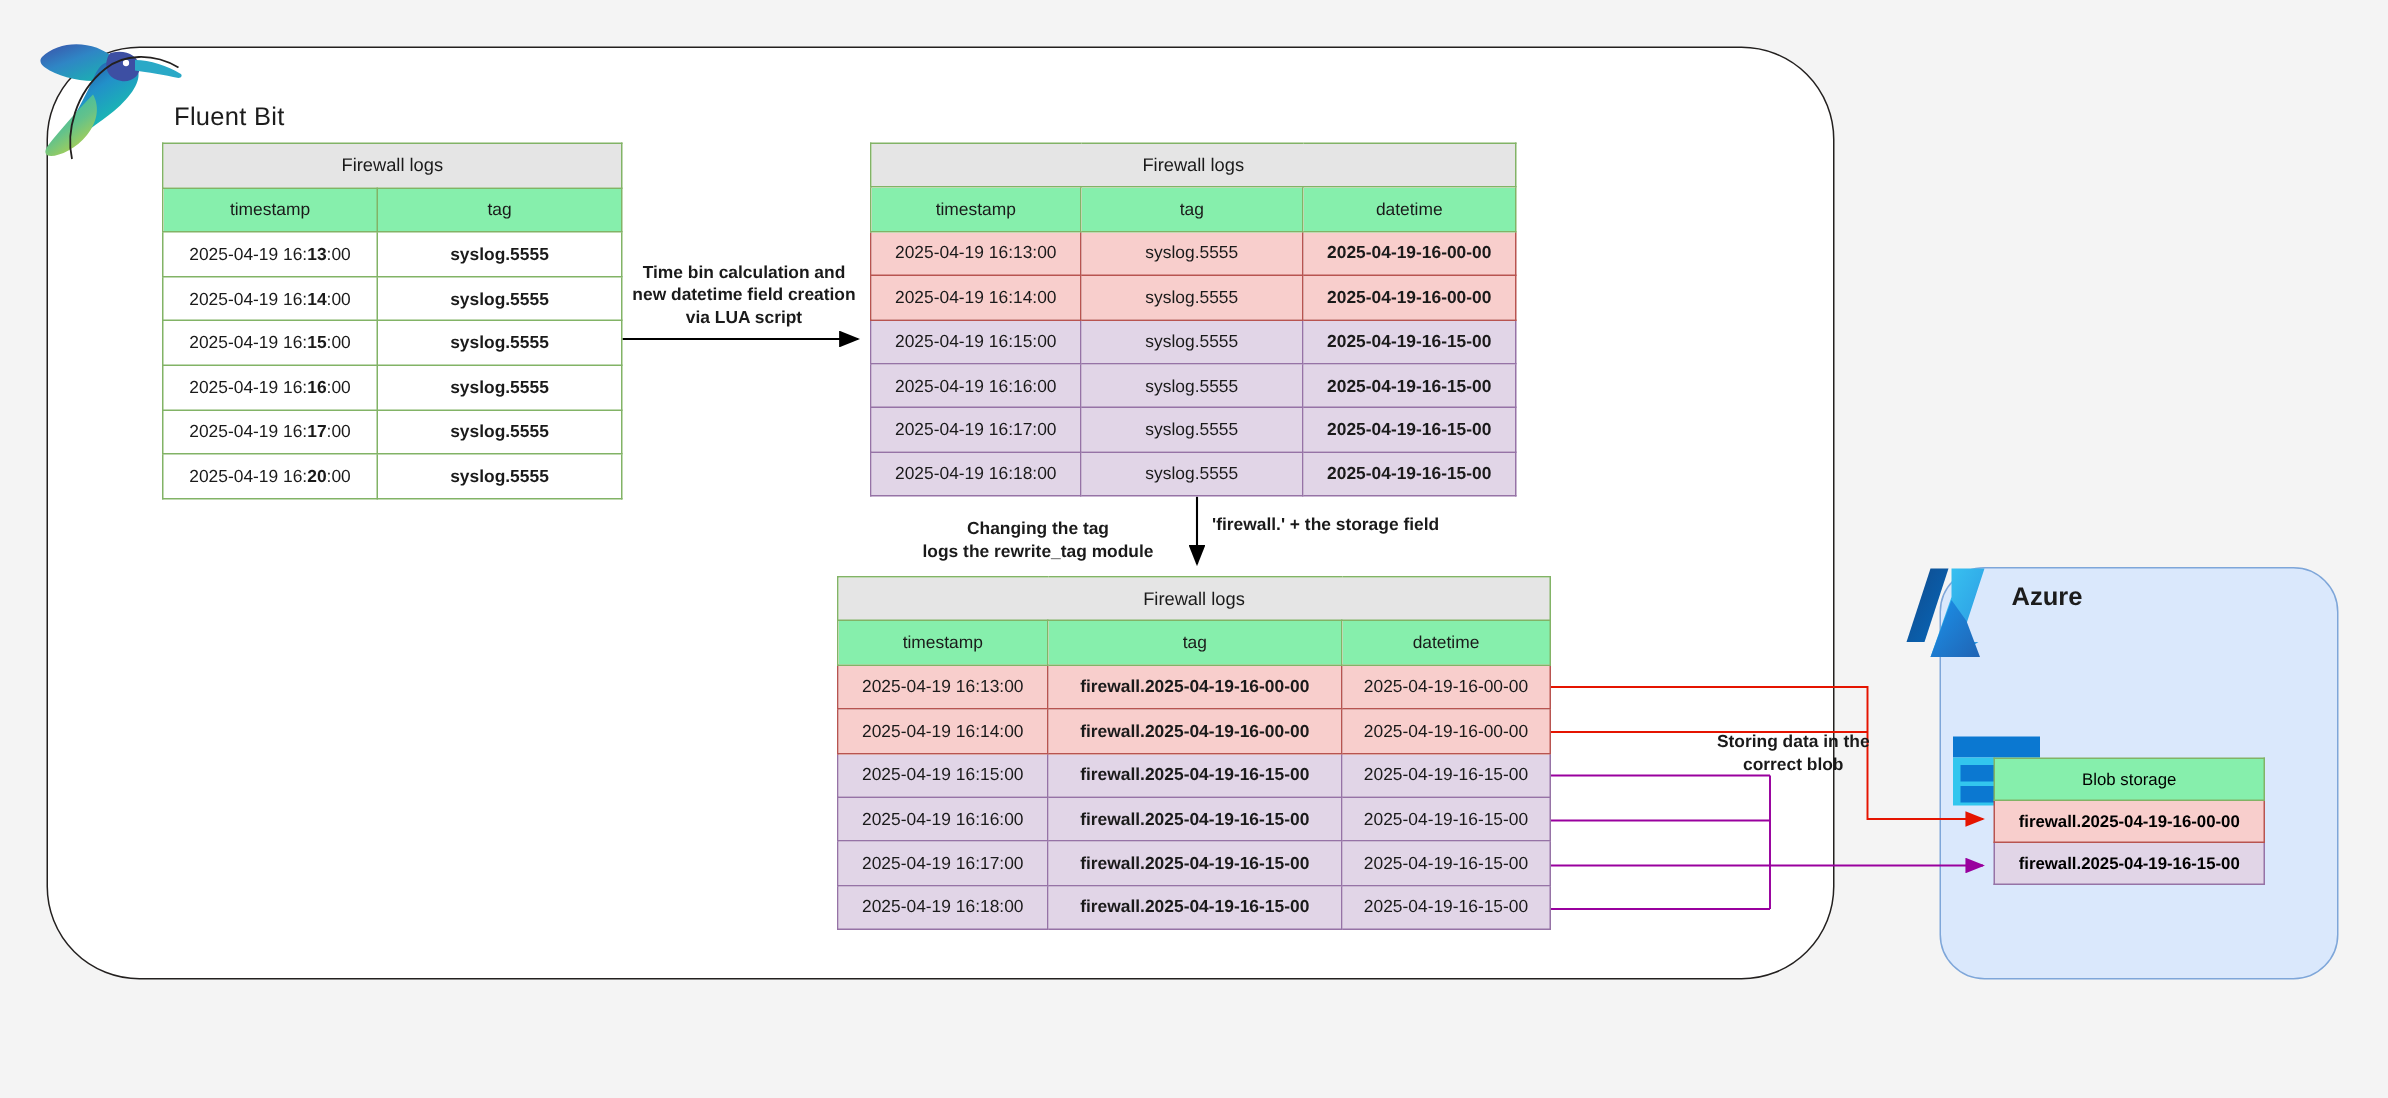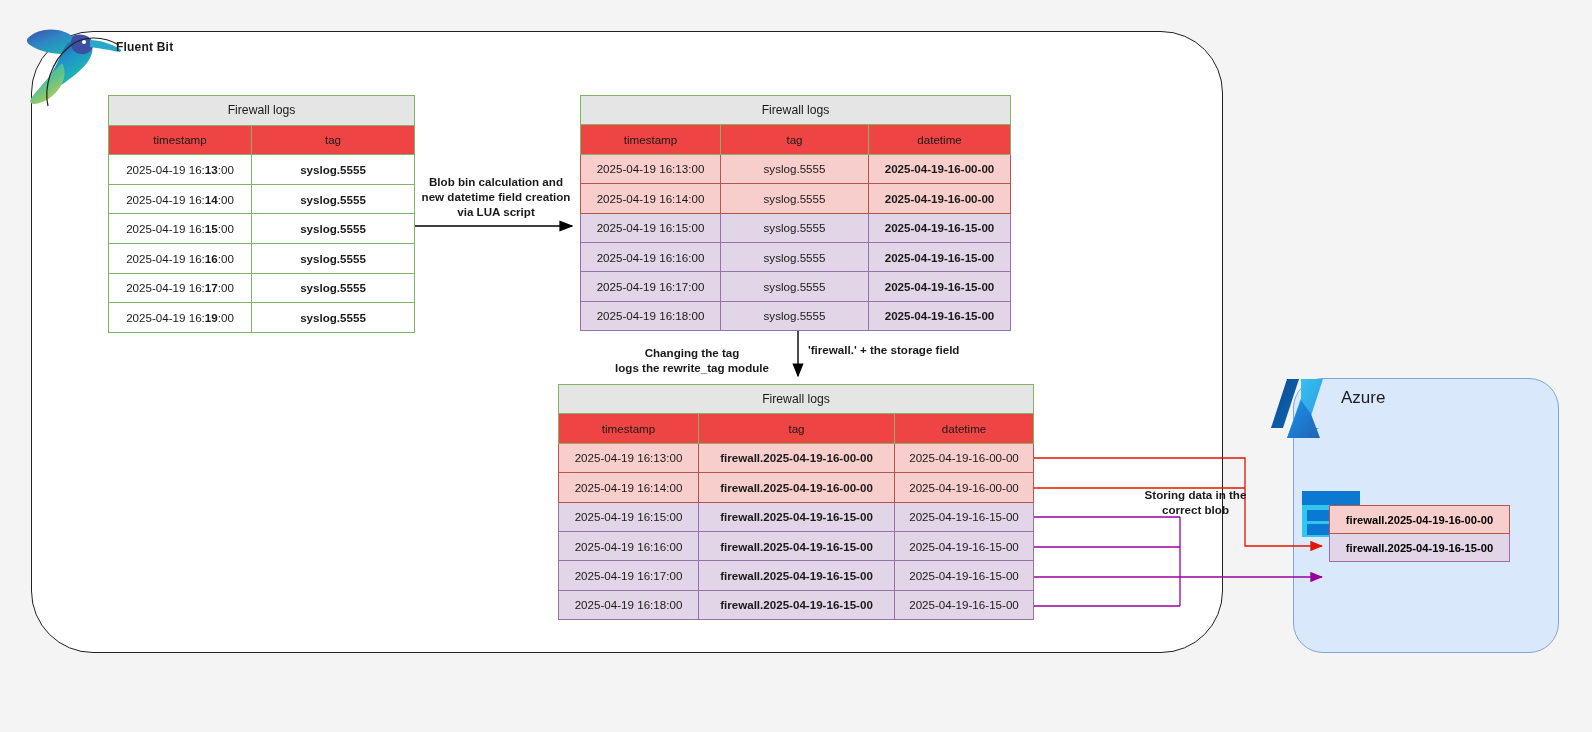--- a/index.html
+++ b/index.html
@@ -11,43 +11,43 @@
   }
   .canvas{position:absolute;left:0;top:0;width:1592px;height:732px;}
 
   
   .fluentbit-box{
     position:absolute;left:31px;top:31px;width:1192px;height:622px;
     background:#ffffff;border:1.6px solid #23201f;border-radius:62px;
     box-sizing:border-box;
   }
   .fluentbit-title{
-    position:absolute;left:116px;top:40px;font-size:12px;font-weight:bold;color:#1c1c1c;
+    position:absolute;left:116px;top:68px;font-size:17px;font-weight:normal;color:#1c1c1c;
     letter-spacing:.2px;
   }
   .azure-box{
     position:absolute;left:1293px;top:378px;width:266px;height:275px;
     background:#dae8fc;border:1.4px solid #7ea6d9;border-radius:30px;
     box-sizing:border-box;
   }
   .azure-title{
-    position:absolute;left:1341px;top:388px;font-size:17px;font-weight:normal;color:#1c1c1c;
+    position:absolute;left:1341px;top:388px;font-size:17px;font-weight:bold;color:#1c1c1c;
   }
 
   
   .fb-logo{position:absolute;left:18px;top:18px;width:108px;height:92px;}
   .az-logo{position:absolute;left:1263px;top:370px;width:78px;height:78px;}
 
   
   .tbl{position:absolute;border-collapse:collapse;table-layout:fixed;
        font-size:11.6px;color:#1a1a1a;background:#fff;}
   .tbl td{border:1px solid #82b366;height:29.4px;text-align:center;
           vertical-align:middle;padding:0 4px;box-sizing:border-box;
           white-space:nowrap;overflow:hidden;}
-  .hdr{background:#ef4444;border-color:#82b366 !important;}
+  .hdr{background:#86efac;border-color:#82b366 !important;}
   .hdr-title{background:#e5e5e5;font-size:12.2px;}
   .r-red{background:#f8cecc;border-color:#b85450 !important;}
   .r-pur{background:#e1d5e7;border-color:#9673a6 !important;}
   .b{font-weight:bold;}
 
   #table1{left:108px;top:95px;width:306px;}
   #table1 td{height:29.6px;}
   #table2{left:580px;top:95px;width:430px;}
   #table3{left:558px;top:384px;width:475px;}
 
@@ -166,21 +166,21 @@
     <path d="M1033,488 L1245,488" stroke="#e51400" stroke-width="1.3" fill="none"></path>
 
     <path d="M1033,517 L1180,517" stroke="#99009e" stroke-width="1.3" fill="none"></path>
     <path d="M1033,547 L1180,547" stroke="#99009e" stroke-width="1.3" fill="none"></path>
     <path d="M1033,606 L1180,606" stroke="#99009e" stroke-width="1.3" fill="none"></path>
     <path d="M1180,517 L1180,606" stroke="#99009e" stroke-width="1.3" fill="none"></path>
     <path d="M1033,577 L1322,577" stroke="#99009e" stroke-width="1.3" fill="none" marker-end="url(#mk-purple)"></path>
   </svg>
 
   <div class="lbl" id="lbl-lua">
-    <span>Blob bin calculation and</span><br>
+    <span>Time bin calculation and</span><br>
     <span>new datetime field creation</span><br>
     <span>via LUA script</span>
   </div>
   <div class="lbl" id="lbl-rewrite">
     <span>Changing the tag</span><br>
     <span>logs the rewrite_tag module</span>
   </div>
   <div class="lbl" id="lbl-firewall">'firewall.' + the storage field</div>
   <div class="lbl" id="lbl-storing">
     <span>Storing data in the</span><br>
@@ -214,21 +214,21 @@
         </tr>
         <tr>
           <td class="">2025-04-19 16:<span class="b">16</span>:00</td>
           <td class=" b">syslog.5555</td>
         </tr>
         <tr>
           <td class="">2025-04-19 16:<span class="b">17</span>:00</td>
           <td class=" b">syslog.5555</td>
         </tr>
         <tr>
-          <td class="">2025-04-19 16:<span class="b">19</span>:00</td>
+          <td class="">2025-04-19 16:<span class="b">20</span>:00</td>
           <td class=" b">syslog.5555</td>
         </tr>
       </tbody>
   </table>
 
   <table class="tbl" id="table2">
     <colgroup>
         <col style="width:140px">
         <col style="width:148px">
         <col style="width:142px">
@@ -319,20 +319,23 @@
           <td class="r-pur">2025-04-19 16:18:00</td>
           <td class="r-pur b">firewall.2025-04-19-16-15-00</td>
           <td class="r-pur">2025-04-19-16-15-00</td>
         </tr>
       </tbody>
   </table>
 
   <table id="blob-table">
     <tbody>
         <tr>
+          <td class="hdr">Blob storage</td>
+        </tr>
+        <tr>
           <td class="r-red b">firewall.2025-04-19-16-00-00</td>
         </tr>
         <tr>
           <td class="r-pur b">firewall.2025-04-19-16-15-00</td>
         </tr>
       </tbody>
   </table>
 
 </div>
 

